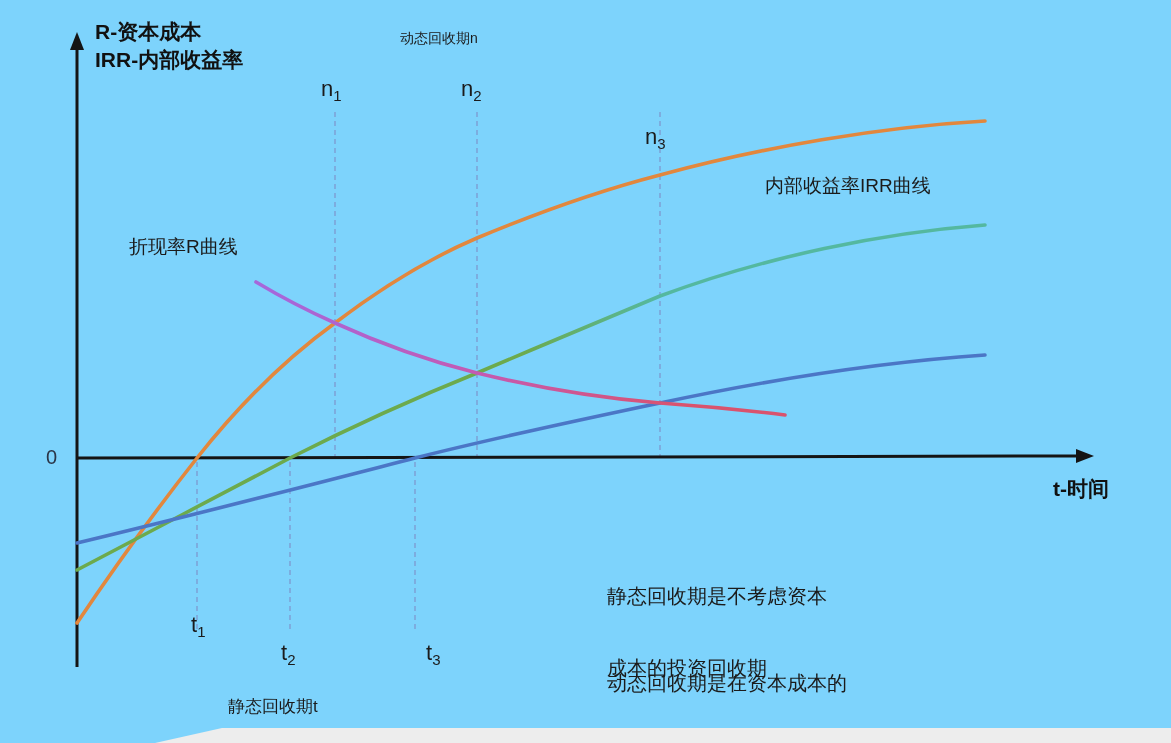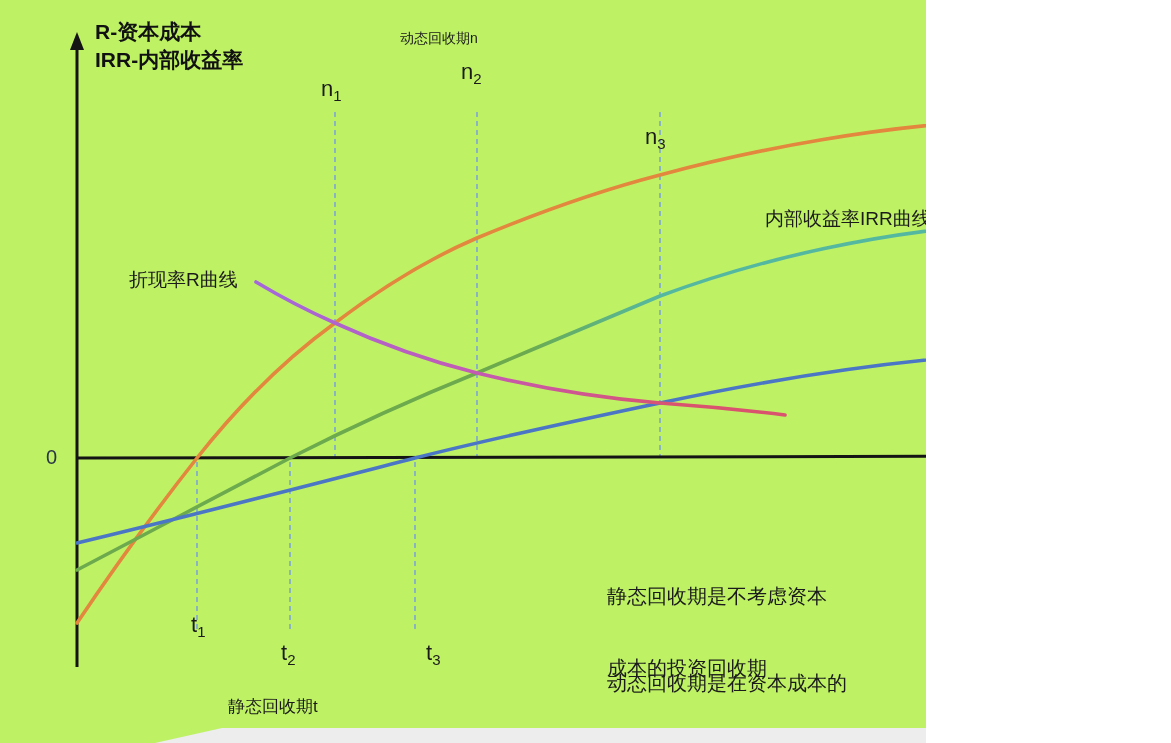--- a/index.html
+++ b/index.html
@@ -1,31 +1,31 @@
 <!DOCTYPE html>
 <html><head>
 <meta charset="utf-8">
 <style>
   html, body { margin: 0; padding: 0; background: #ffffff; }
   .stage {
     position: relative;
-    width: 926px;
+    width: 1171px;
     height: 743px;
-    background: #bef264;
+    background: #7dd3fc;
     font-family: "Liberation Sans", "DejaVu Sans", sans-serif;
     color: #1b1b1b;
     overflow: hidden;
   }
   .stage svg { position: absolute; left: 0; top: 0; }
   .lbl { position: absolute; white-space: nowrap; color: #1b1b1b; }
   .ylab { font-size: 21px; font-weight: 700; line-height: 1.32; color: #111; }
   .xlab { font-size: 21px; font-weight: 700; color: #111; }
   .zero { font-size: 20px; color: #2b3648; }
   .small-title { font-size: 14px; }
-  .curve-label { font-size: 19px; margin-top: 33px; }
+  .curve-label { font-size: 19px; }
   .marker { font-size: 22px; }
   .marker sub { font-size: 15px; line-height: 0; }
   .note div { font-size: 20px; line-height: 33px; margin-top: 39px; }
   .static-label { font-size: 17px; }
 </style>
 </head>
 <body>
 
 <div class="stage">
 
@@ -71,21 +71,21 @@
   </svg>
 
   <div class="lbl ylab" style="left:95px; top:18px;">
     <div>R-资本成本</div>
     <div>IRR-内部收益率</div>
   </div>
 
   <div class="lbl small-title" style="left:400px; top:30px;">动态回收期n</div>
 
   <div class="lbl marker" style="left:321px; top:76px;"><span>n</span><sub>1</sub></div>
-  <div class="lbl marker" style="left:461px; top:59px;"><span>n</span><sub>2</sub></div>
+  <div class="lbl marker" style="left:461px; top:76px;"><span>n</span><sub>2</sub></div>
   <div class="lbl marker" style="left:645px; top:76px;margin-top:48px;"><span>n</span><sub>3</sub></div>
 
   <div class="lbl curve-label" style="left:765px; top:173px;">内部收益率IRR曲线</div>
   <div class="lbl curve-label" style="left:129px; top:234px;">折现率R曲线</div>
 
   <div class="lbl zero" style="left:46px; top:446px;">0</div>
   <div class="lbl xlab" style="left:1053px; top:475px;">t-时间</div>
 
   <div class="lbl marker" style="left:191px; top:612px;text-align:center;"><span>t</span><sub>1</sub></div>
   <div class="lbl marker" style="left:281px; top:640px;"><span>t</span><sub>2</sub></div>

